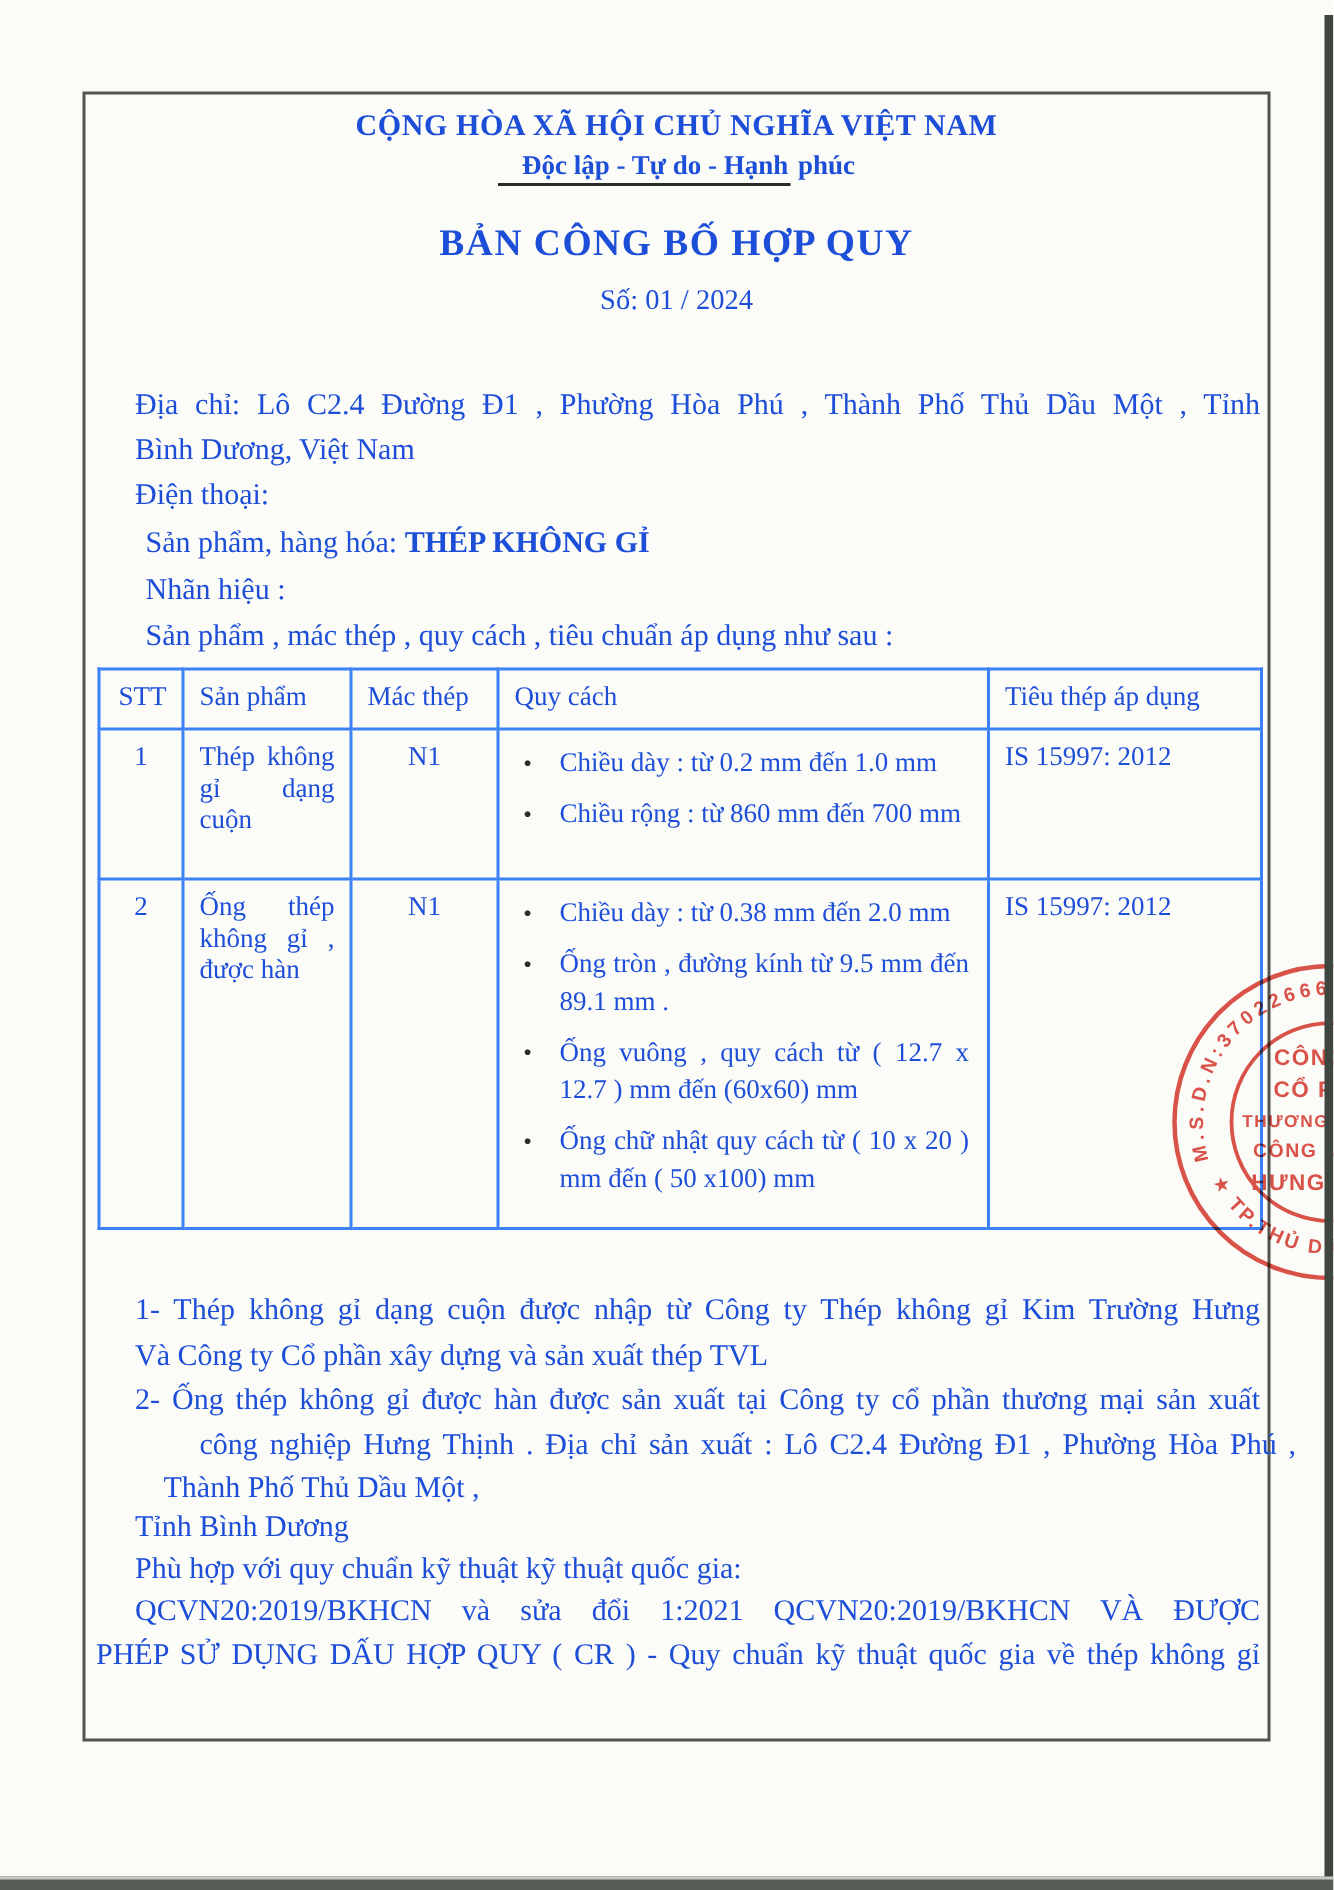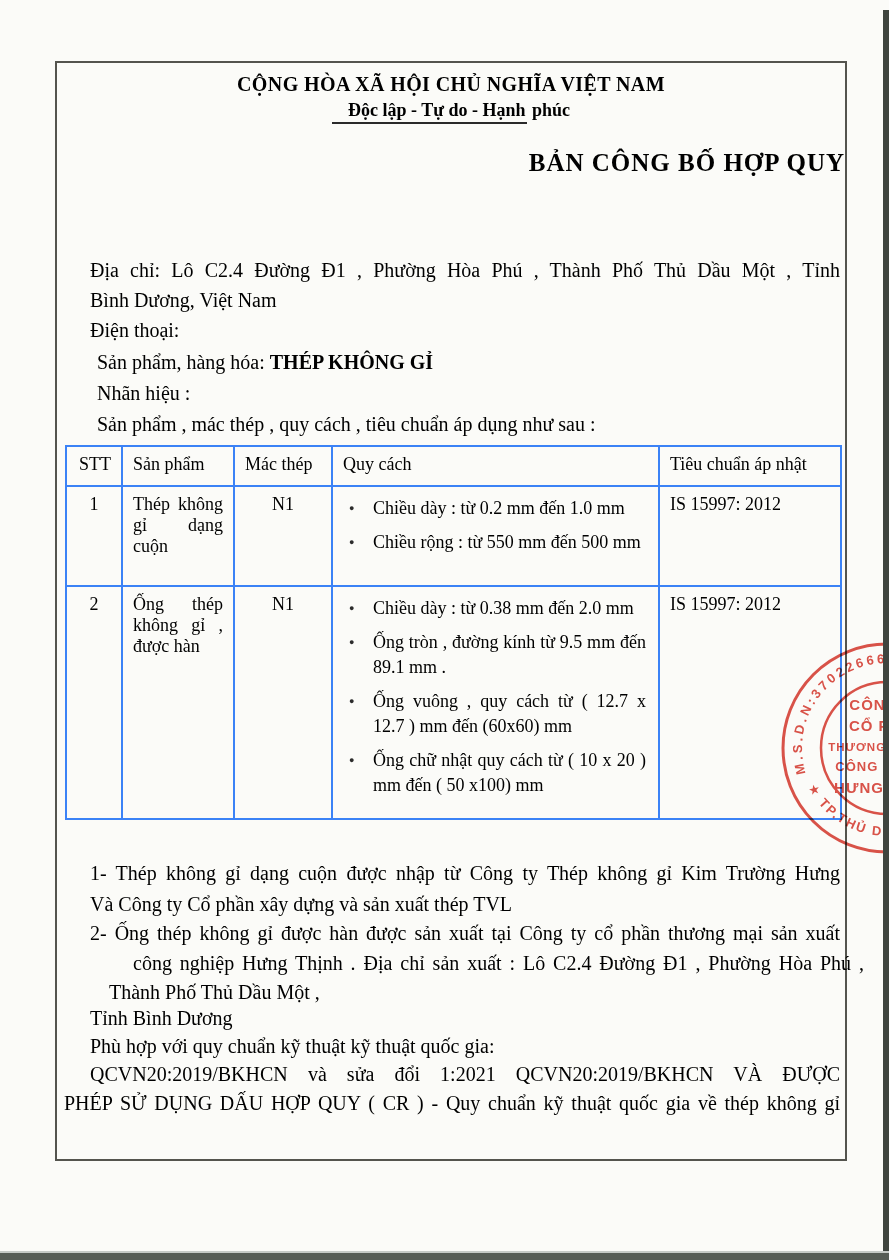--- a/index.html
+++ b/index.html
@@ -1,33 +1,33 @@
 <!DOCTYPE html>
 <html><head>
 <meta charset="utf-8">
 <style>
   html,body{margin:0;padding:0;background:#ffffff;}
   .canvas{
     position:relative;width:889px;height:1260px;overflow:hidden;
-    background:#fbfbf8;color:#000000;
+    background:#fbfbf8;color:#1d4ed8;
     font-family:"Liberation Serif","DejaVu Serif",serif;
   }
   
   .scan-edge-right{position:absolute;top:10px;right:0;width:6px;height:1250px;background:#3f453f;}
   .scan-edge-bottom{position:absolute;left:0;bottom:0;width:889px;height:7px;background:#575d56;border-top:2px solid #c6cac6;}
 
   
   .page{position:absolute;left:55px;top:61px;width:788px;height:1096px;border:2px solid #54544e;background:transparent;}
   .page .abs{position:absolute;}
   .ctr{left:0;right:0;text-align:center;}
 
   .nat-title{top:10px;font-size:20px;font-weight:bold;letter-spacing:.4px;}
   .motto{top:37px;font-size:18px;font-weight:bold;}
   .motto .u{border-bottom:2px solid #2a2a2a;padding:0 2px 2px 16px;}
-  .doc-title{top:86px;font-size:25px;font-weight:bold;letter-spacing:1px;text-align:right;}
+  .doc-title{top:86px;font-size:25px;font-weight:bold;letter-spacing:1px;}
   .doc-no{top:127px;font-size:19px;}
 
   .bodyline{font-size:20px;line-height:28px;white-space:nowrap;}
   .wrapline{font-size:20px;line-height:28px;text-align:justify;text-align-last:justify;}
   .org{top:163px;left:33px;width:750px;}
   .addr1{top:193px;left:33px;width:750px;}
   .addr2{top:223px;left:33px;}
   .phone{top:253px;left:33px;}
   .product{top:285px;left:40px;}
   .brand{top:316px;left:40px;}
@@ -76,20 +76,21 @@
 <div class="canvas">
 
   <div class="page">
 
     <div class="abs ctr nat-title">CỘNG HÒA XÃ HỘI CHỦ NGHĨA VIỆT NAM</div>
 
     <div class="abs ctr motto"><span class="u">Độc lập - Tự do - Hạnh</span><span> phúc</span></div>
 
     <div class="abs ctr doc-title">BẢN CÔNG BỐ HỢP QUY</div>
 
+    <div class="abs ctr doc-no">Số: 01 / 2024</div>
 
     <div class="abs wrapline addr1">Địa chỉ: Lô C2.4 Đường Đ1 , Phường Hòa Phú , Thành Phố Thủ Dầu Một , Tỉnh</div>
     <div class="abs bodyline addr2">Bình Dương, Việt Nam</div>
     <div class="abs bodyline phone">Điện thoại:</div>
 
     <div class="abs bodyline product"><span>Sản phẩm, hàng hóa: </span><b>THÉP KHÔNG GỈ</b></div>
 
     <div class="abs bodyline brand">Nhãn hiệu :</div>
     <div class="abs bodyline intro">Sản phẩm , mác thép , quy cách , tiêu chuẩn áp dụng như sau :</div>
 
@@ -100,30 +101,30 @@
           <col class="col-mac">
           <col class="col-qc">
           <col class="col-tc">
       </colgroup>
       <tbody>
         <tr class="hrow">
           <td class="t-center" style="text-align:left;padding-left:12px;">STT</td>
           <td>Sản phẩm</td>
           <td>Mác thép</td>
           <td>Quy cách</td>
-          <td>Tiêu chuẩn áp nhật</td>
+          <td>Tiêu thép áp dụng</td>
         </tr>
         <tr class="row1">
           <td class="t-center">1</td>
           <td class="t-just">Thép không gỉ dạng cuộn</td>
           <td class="t-center">N1</td>
           <td>
             <ul class="specs">
               <li>Chiều dày : từ 0.2 mm đến 1.0 mm</li>
-              <li>Chiều rộng : từ 550 mm đến 500 mm</li>
+              <li>Chiều rộng : từ 860 mm đến 700 mm</li>
             </ul>
           </td>
           <td>IS 15997: 2012</td>
         </tr>
         <tr class="row2">
           <td class="t-center">2</td>
           <td class="t-just">Ống thép không gỉ , được hàn</td>
           <td class="t-center">N1</td>
           <td>
             <ul class="specs">

